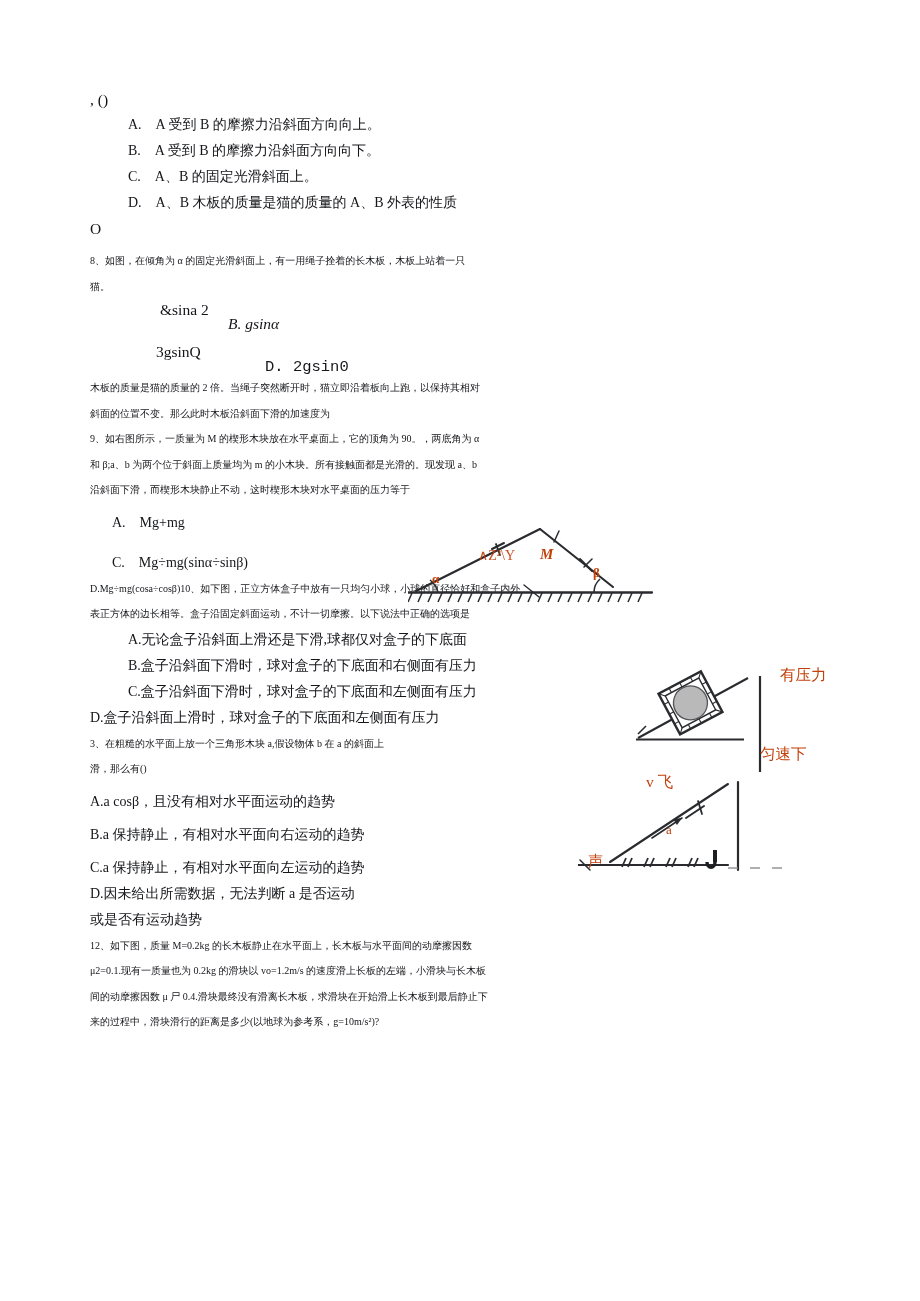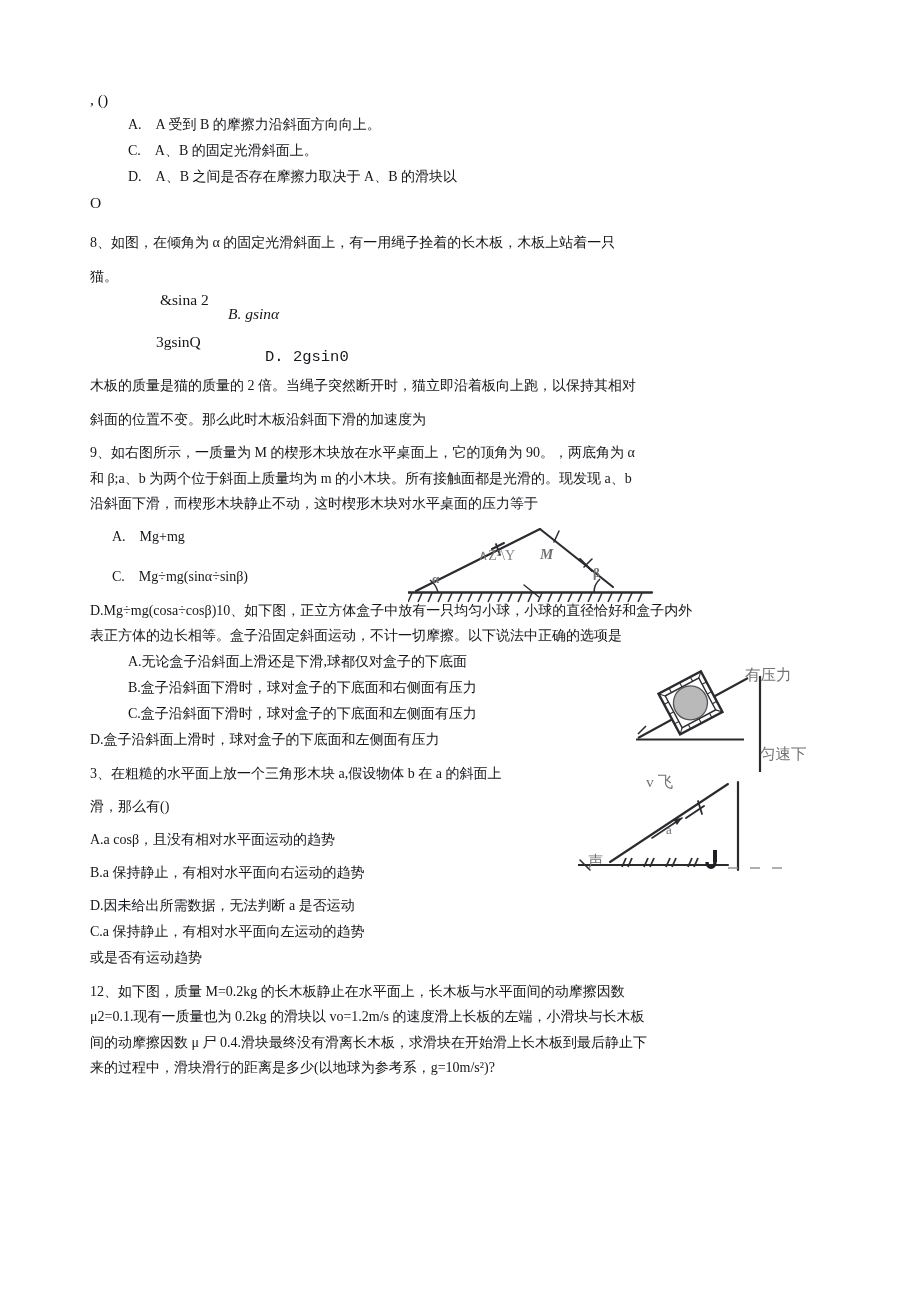--- a/index.html
+++ b/index.html
@@ -26,26 +26,25 @@
     width: 742px;
   }
   .line {
     font-size: 15.5px;
     line-height: 25px;
     color: #15161a;
     letter-spacing: 0.1px;
     white-space: pre-wrap;
   }
   .para {
-    font-size: 14px;
+    font-size: 10px;
     line-height: 25.5px;
     color: #15161a;
     text-align: justify;
     white-space: pre-wrap;
-    margin-top: 8px;
   }
   .opt {
     font-size: 14px;
     line-height: 26px;
     color: #15161a;
     white-space: pre-wrap;
   }
   .indent-opt { padding-left: 38px; }
   .indent-opt2 { padding-left: 22px; }
   .lead-sym { font-size: 15.5px; line-height: 24px; }
@@ -68,50 +67,51 @@
   .fx.d  { left: 175px; top: 59px; font-family: Liberation Mono, monospace; }
 
   
   .fig {
     position: absolute;
   }
   .fig svg { display: block; }
   .fig-label {
     position: absolute;
     font-size: 15.5px;
-    color: #737373;
+    color: #c2410c;
     white-space: nowrap;
     font-family: "Liberation Serif", "DejaVu Serif", serif;
   }
 
   
   #fig-wedge { left: 408px; top: 513px; width: 250px; height: 92px; }
   
   #fig-box { left: 636px; top: 660px; width: 200px; height: 120px; }
   
   #fig-tri  { left: 578px; top: 770px; width: 260px; height: 115px; }
 
-  .anno-youyali { left: 745px; top: 665px; }
+  .anno-youyali { left: 780px; top: 665px; }
   .anno-yunsu   { left: 760px; top: 744px; }
   .anno-vfei    { left: 646px; top: 772px; }
 
   .faint { opacity: 0.92; }
 </style>
 </head>
 <body>
 
 <div id="page">
 
   <div class="content">
 
     <div class="lead-sym">, ()</div>
 
     <div class="opt indent-opt">A. A 受到 B 的摩擦力沿斜面方向向上。</div>
+    <div class="opt indent-opt">B. A 受到 B 的摩擦力沿斜面方向向下。</div>
     <div class="opt indent-opt">C. A、B 的固定光滑斜面上。</div>
-    <div class="opt indent-opt">D. A、B 之间是否存在摩擦力取决于 A、B 的滑块以</div>
+    <div class="opt indent-opt">D. A、B 木板的质量是猫的质量的 A、B 外表的性质</div>
 
     <div class="line">O</div>
 
     <div class="gap-s"></div>
 
     <div class="para">8、如图，在倾角为 α 的固定光滑斜面上，有一用绳子拴着的长木板，木板上站着一只</div>
     <div class="para">猫。</div>
 
     <div class="formula-zone">
       <span class="fx a">&amp;sina 2</span>
@@ -143,22 +143,22 @@
     <div class="opt">D.盒子沿斜面上滑时，球对盒子的下底面和左侧面有压力</div>
 
     <div class="para">3、在粗糙的水平面上放一个三角形木块 a,假设物体 b 在 a 的斜面上</div>
     <div class="para">滑，那么有()</div>
 
     <div class="gap-s"></div>
     <div class="opt">A.a cosβ，且没有相对水平面运动的趋势</div>
     <div class="gap-s"></div>
     <div class="opt">B.a 保持静止，有相对水平面向右运动的趋势</div>
     <div class="gap-s"></div>
+    <div class="opt">C.a 保持静止，有相对水平面向左运动的趋势</div>
     <div class="opt">D.因未给出所需数据，无法判断 a 是否运动</div>
-    <div class="opt">C.a 保持静止，有相对水平面向左运动的趋势</div>
     <div class="opt">或是否有运动趋势</div>
 
     <div class="para">12、如下图，质量 M=0.2kg 的长木板静止在水平面上，长木板与水平面间的动摩擦因数
 μ2=0.1.现有一质量也为 0.2kg 的滑块以 vo=1.2m/s 的速度滑上长板的左端，小滑块与长木板
 间的动摩擦因数 μ 尸 0.4.滑块最终没有滑离长木板，求滑块在开始滑上长木板到最后静止下
 来的过程中，滑块滑行的距离是多少(以地球为参考系，g=10m/s²)?</div>
 
   </div>
 
   <div class="fig" id="fig-wedge">

